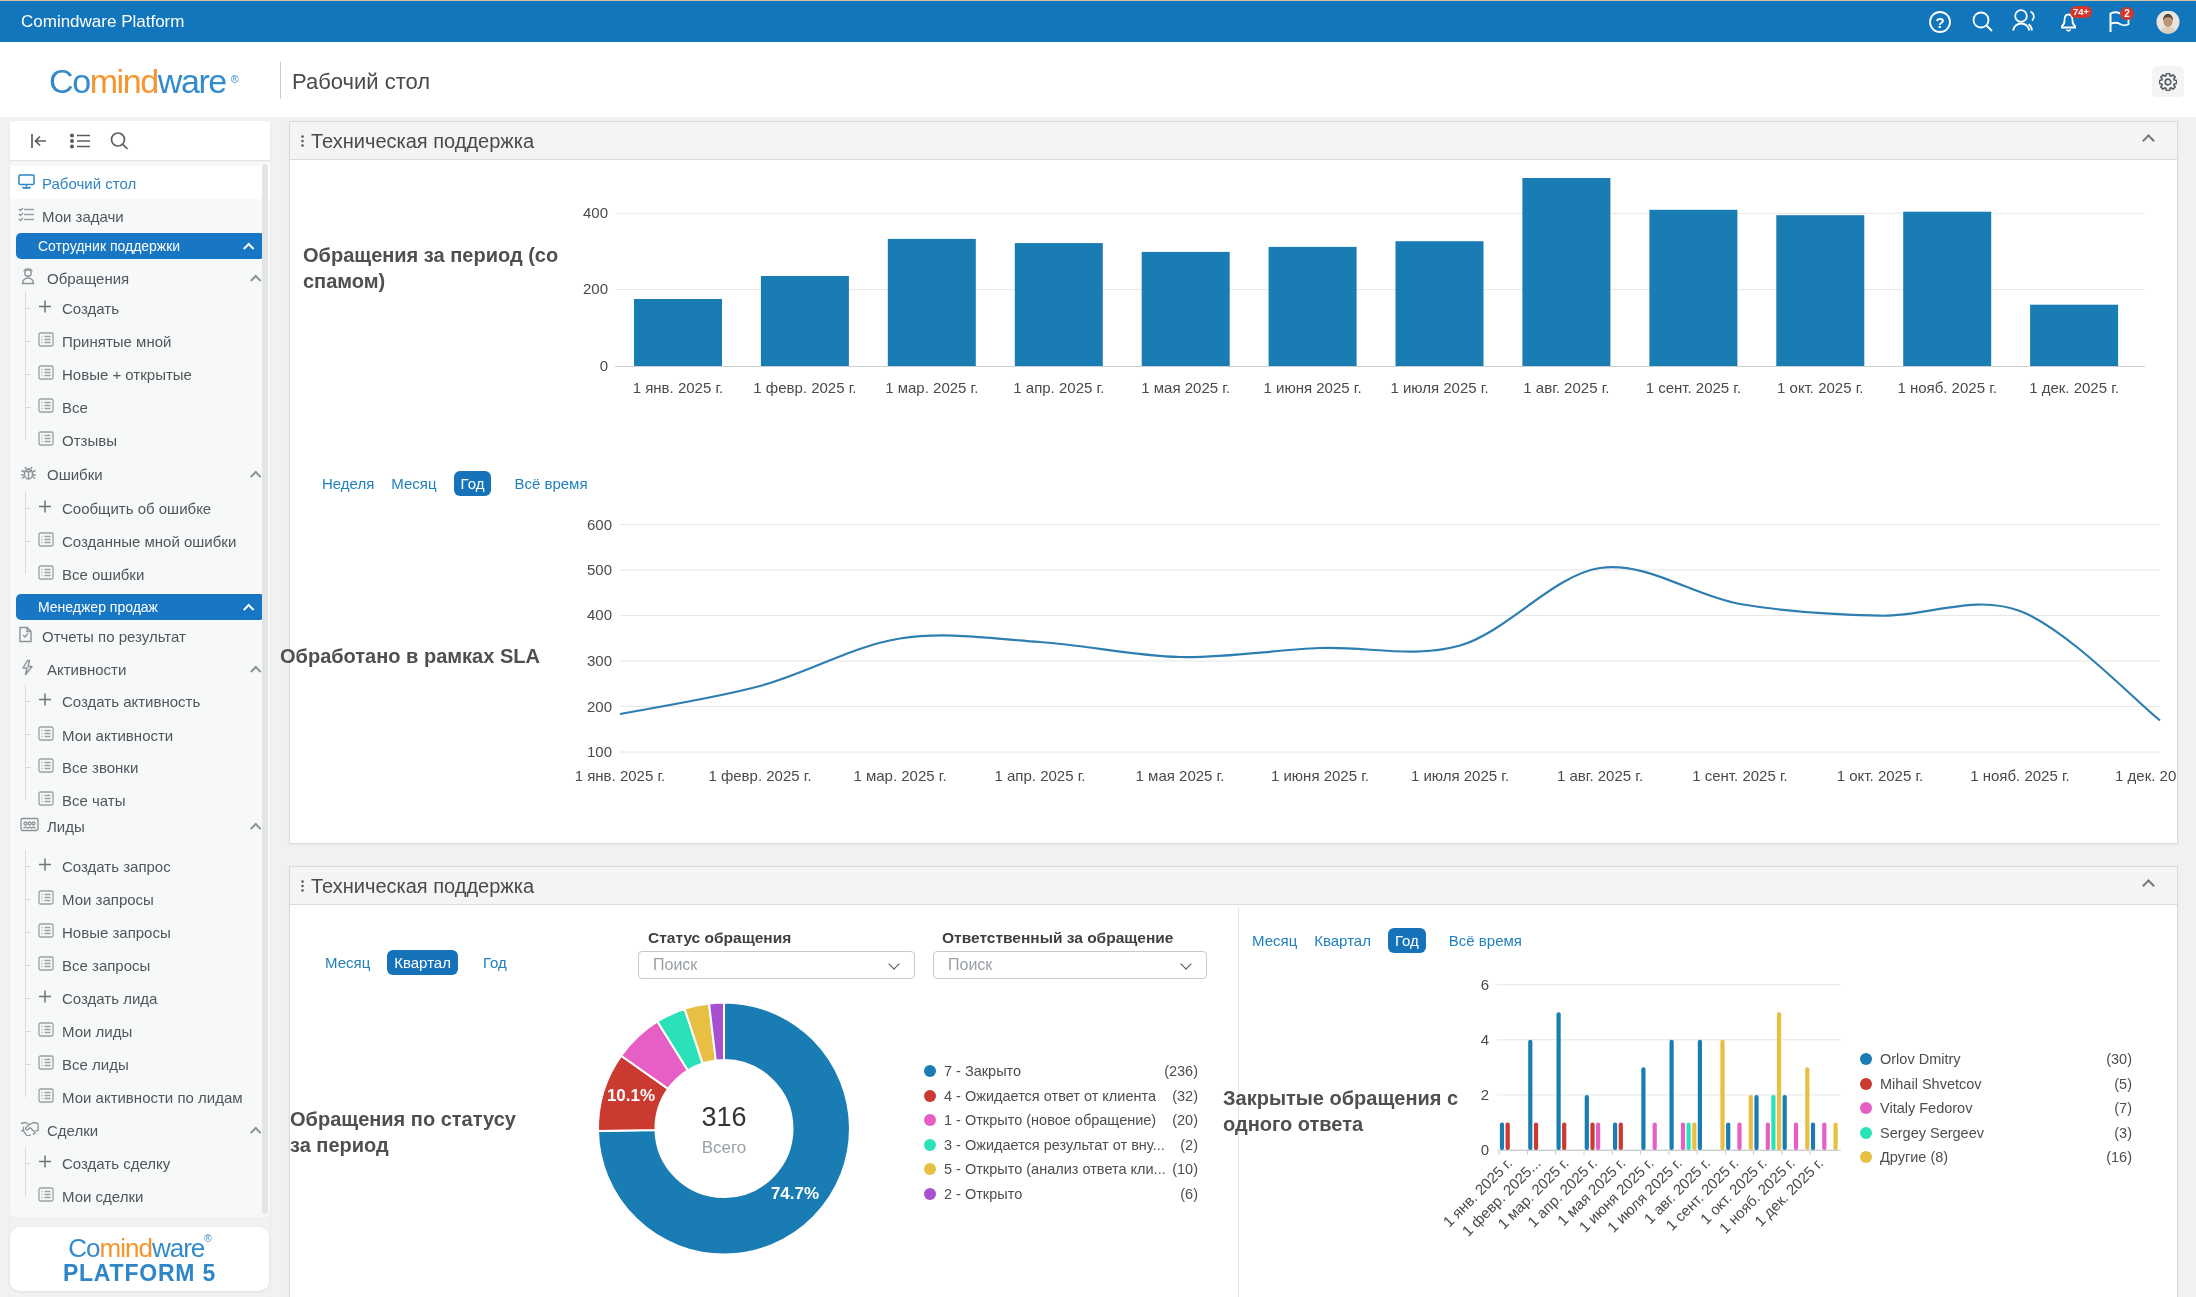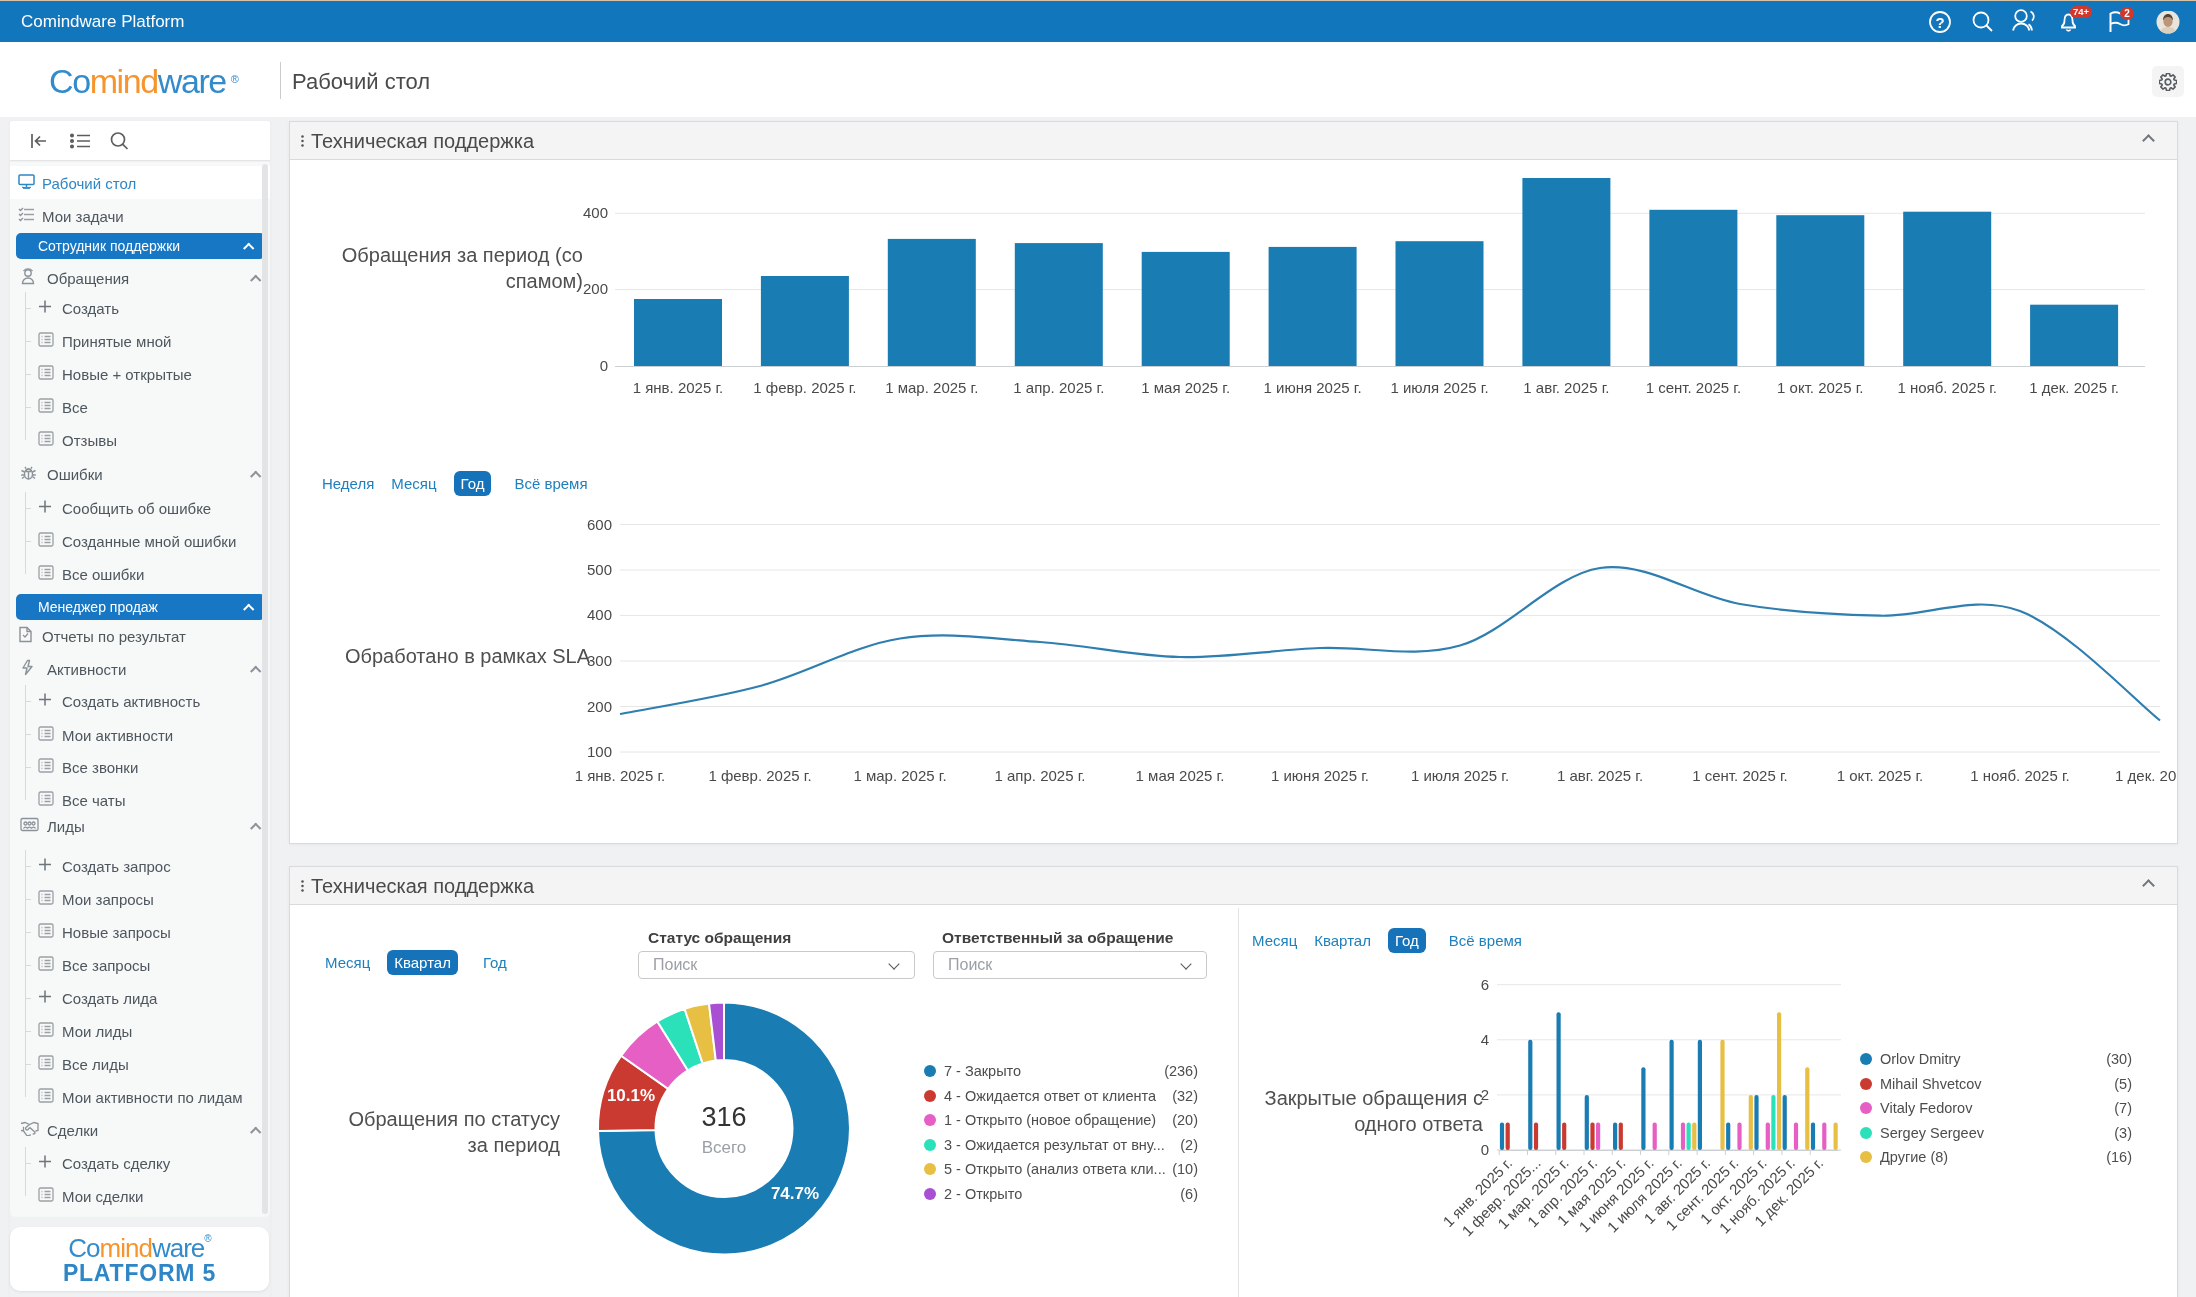--- a/index.html
+++ b/index.html
@@ -36,21 +36,21 @@
 .logocard .l1 { position:absolute; left:0; top:6px; width:100%; text-align:center; font-size:26px; letter-spacing:-1px; color:#338bcb; }
 .logocard .l2 { position:absolute; left:0; top:33px; width:100%; text-align:center; font-size:23px; font-weight:bold; letter-spacing:0.8px; color:#2e86c6; }
 
 .panel { background:#fff; border:1px solid #d9dadb; box-shadow:0 1px 3px rgba(60,60,60,.06);padding-left:20px; }
 .p1 { left:289px; top:121px; width:1889px; height:723px; }
 .p2 { left:289px; top:866px; width:1889px; height:500px; }
 .phead { position:absolute; left:0; top:0; width:100%; height:38px; background:#f4f4f4; border-bottom:1px solid #dadada; }
 .phead .kebab { position:absolute; left:11px; top:11px; width:3px; height:16px; color:#555; }
 .phead .ptitle { position:absolute; left:21px; top:8px; font-size:20px; color:#4a4a4a; }
 .phead .pchev { position:absolute; right:24px; top:14px; width:9px; height:9px; border-left:2px solid #6f767c; border-top:2px solid #6f767c; transform:rotate(45deg); }
-.ctitle { position:absolute; font-weight:normal; font-size:20px; color:#4f4f4f; text-align:right; line-height:26px; }
+.ctitle { position:absolute; font-weight:bold; font-size:20px; color:#4f4f4f; text-align:left; line-height:26px; }
 .tabs { position:absolute; font-size:15px; color:#1f80bd; }
 .tabs span { margin-right:17px; }
 .tabs .on { background:#1673b9; color:#fff; border-radius:6px; padding:4px 7px; }
 .lbl { position:absolute; font-size:15.5px; font-weight:bold; color:#3f3f3f; }
 .selbox { position:absolute; height:28px; border:1px solid #c9c9c9; border-radius:4px; background:#fff; font-size:16px; color:#9aa0a5; }
 .selbox span { position:absolute; left:14px; top:4px; }
 .selbox .sc { position:absolute; right:16px; top:8px; width:8px; height:8px; border-left:1.6px solid #555; border-bottom:1.6px solid #555; transform:rotate(-45deg); }
 .legend { position:absolute; font-size:14.5px; color:#4d4d4d; }
 .lrow { display:flex; align-items:center; height:24.5px; }
 .lrow .dot { width:12px; height:12px; border-radius:50%; margin-right:8px; flex:none; }

